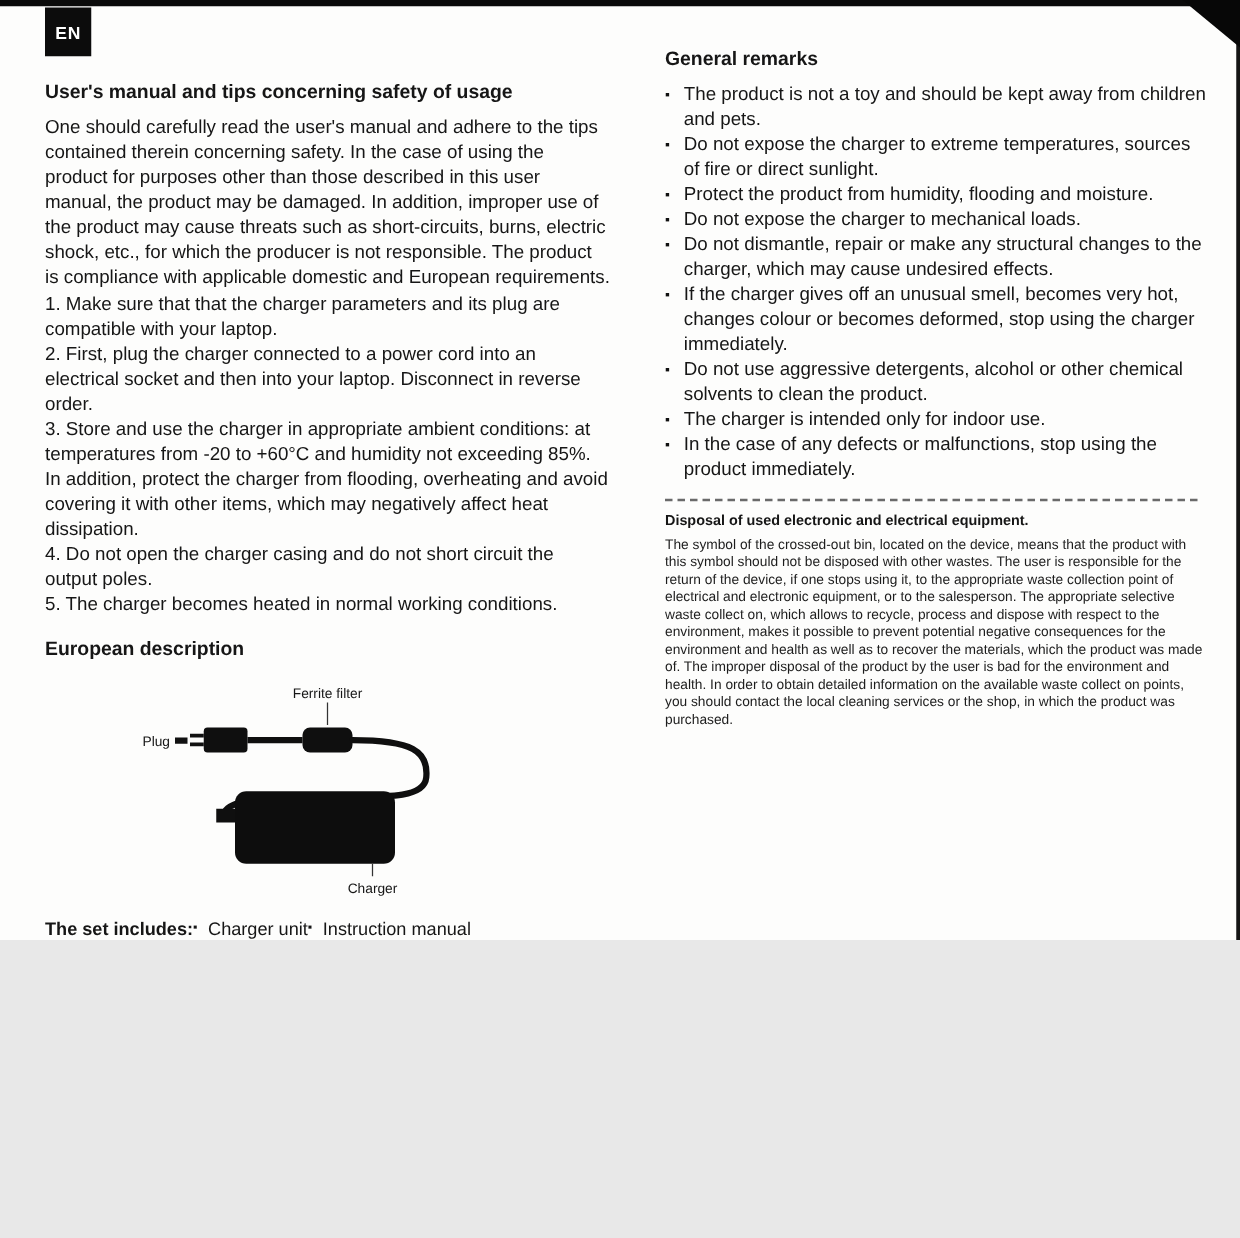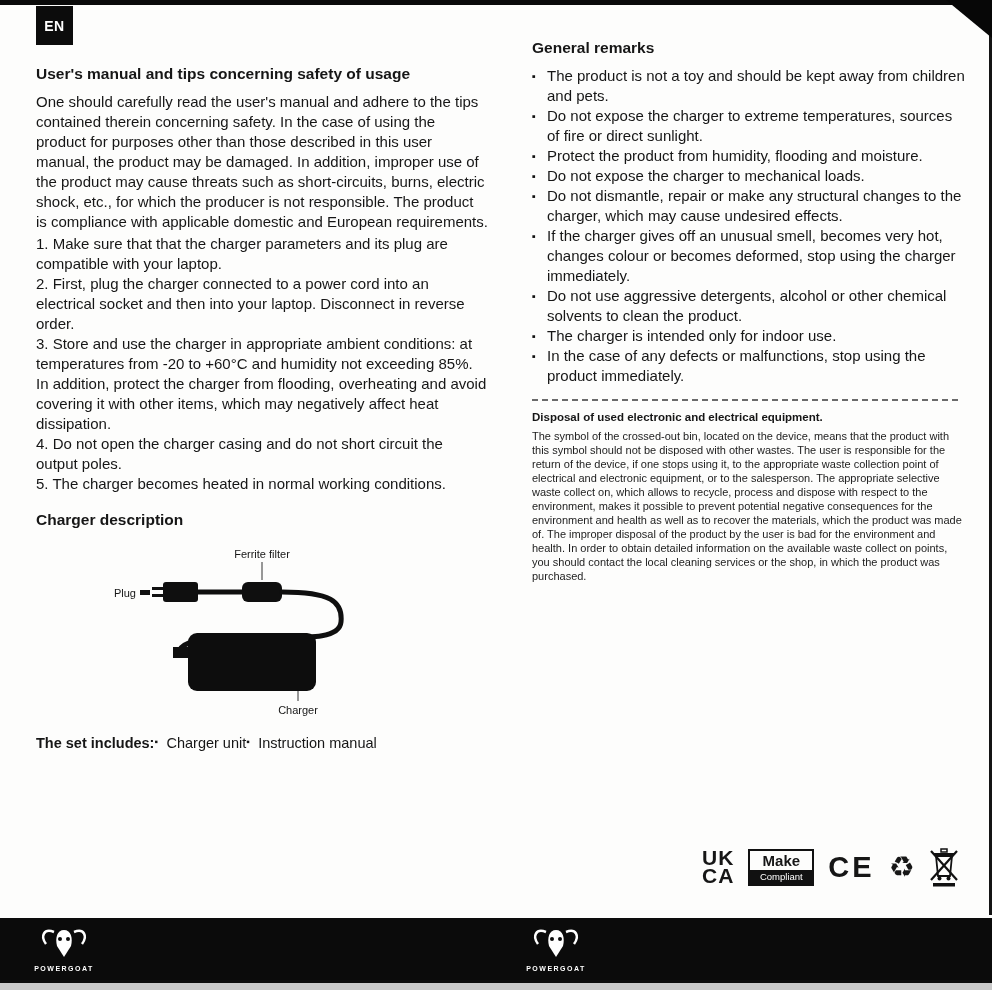--- a/index.html
+++ b/index.html
@@ -1,17 +1,17 @@
 <!DOCTYPE html>
 <html><head>
 <meta charset="utf-8">
 <style>
   html,body{margin:0;padding:0;background:#e8e8e8;}
   .page{
-    position:relative;width:992px;height:990px;background:#fdfdfc;
+    position:relative;width:992px;height:752px;background:#fdfdfc;
     font-family:"Liberation Sans","DejaVu Sans",sans-serif;color:#161616;
     overflow:hidden;margin:0 auto;
   }
   
   .top-strip{position:absolute;left:0;top:0;width:992px;height:5px;background:#0a0a0a;}
   .right-strip{position:absolute;right:0;top:0;width:3px;height:915px;background:#141414;}
   .corner-tri{position:absolute;right:0;top:0;width:0;height:0;
     border-left:46px solid transparent;border-top:38px solid #070707;}
   .en-badge{
     position:absolute;left:36px;top:6px;width:37px;height:39px;background:#0c0c0c;
@@ -72,21 +72,21 @@
     <p class="body">One should carefully read the user's manual and adhere to the tips contained therein concerning safety. In the case of using the product for purposes other than those described in this user manual, the product may be damaged. In addition, improper use of the product may cause threats such as short-circuits, burns, electric shock, etc., for which the producer is not responsible. The product is compliance with applicable domestic and European requirements.</p>
 
     <div class="steps">
       <p class="step">1. Make sure that that the charger parameters and its plug are compatible with your laptop.</p>
       <p class="step">2. First, plug the charger connected to a power cord into an electrical socket and then into your laptop. Disconnect in reverse order.</p>
       <p class="step">3. Store and use the charger in appropriate ambient conditions: at temperatures from -20 to +60°C and humidity not exceeding 85%. In addition, protect the charger from flooding, overheating and avoid covering it with other items, which may negatively affect heat dissipation.</p>
       <p class="step">4. Do not open the charger casing and do not short circuit the output poles.</p>
       <p class="step">5. The charger becomes heated in normal working conditions.</p>
     </div>
 
-    <h2 class="mt">Charger description</h2>
+    <h2 class="mt">European description</h2>
 
     <div class="diagram">
       <svg width="420" height="185" viewBox="0 0 420 185">
 
         <text x="226" y="20" text-anchor="middle">Ferrite filter</text>
         <line x1="226" y1="24" x2="226" y2="42" stroke="#333" stroke-width="1"></line>
 
         <text x="100" y="59" text-anchor="end">Plug</text>
         <rect x="104" y="52" width="10" height="5" fill="#111"></rect>
 

